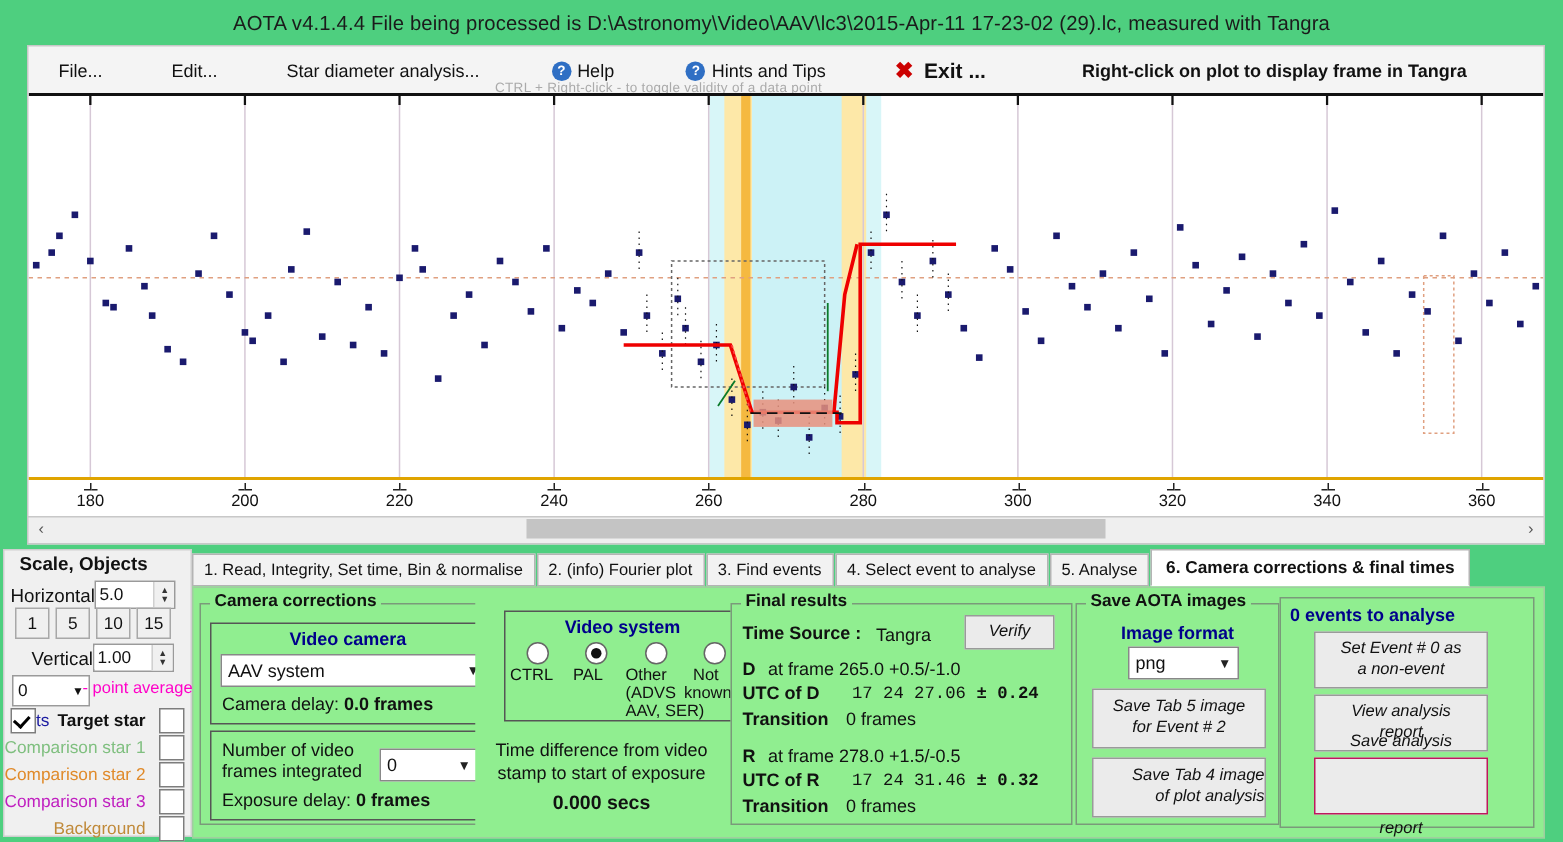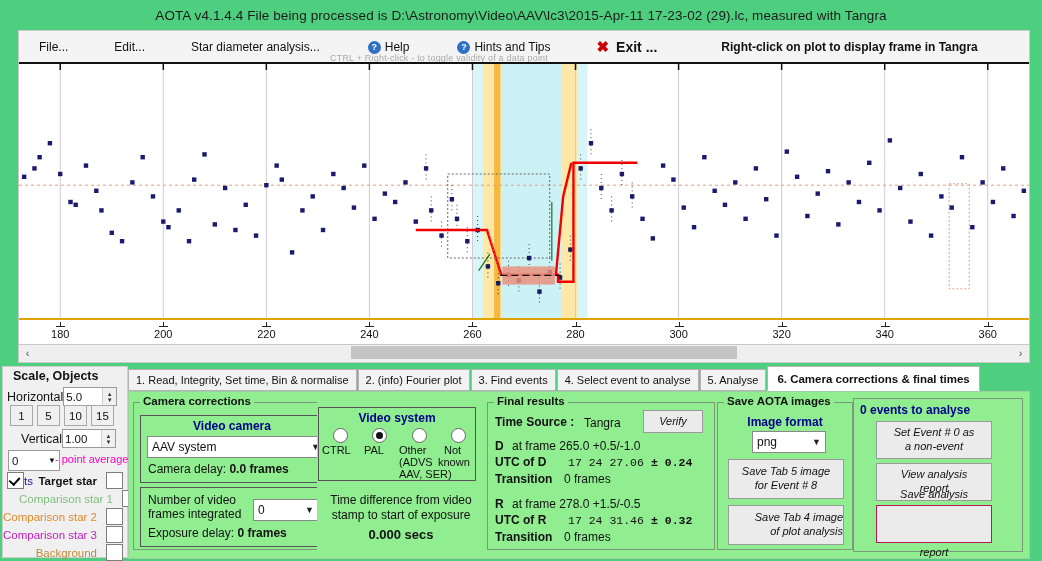--- a/index.html
+++ b/index.html
@@ -396,21 +396,21 @@
       <span style="font-size:8px">▼</span>
     </div>
     <div class="ptavg">- point average</div>
 
     <div class="objrow" style="top:105px;">
       <span class="chkL on"></span>
       <span style="position:absolute;left:21px;font-size:11.5px;color:#1a1aa0;">ts</span>
       <span class="nm" style="color:#111;font-weight:bold;">Target star</span>
       <span class="chk"></span>
     </div>
-    <div class="objrow" style="top:123px;padding-left:16px;">
+    <div class="objrow" style="top:123px;">
       <span class="nm" style="color:#7fbf7f;">Comparison star 1</span>
       <span class="chk"></span>
     </div>
     <div class="objrow" style="top:141px;">
       <span class="nm" style="color:#e08a2a;">Comparison star 2</span>
       <span class="chk"></span>
     </div>
     <div class="objrow" style="top:159px;">
       <span class="nm" style="color:#c020c0;">Comparison star 3</span>
       <span class="chk"></span>
@@ -446,21 +446,21 @@
           <span class="cav">▼</span>
         </div>
         <div class="txt" style="left:7px;top:38px;">
           <span>Exposure delay:</span>
           <span class="txtb">0 frames</span>
         </div>
       </div>
     </div>
 
     <div class="grp" style="left:188px;top:10px;width:166px;height:146px;border-color:#90ee90;">
-      <div class="inner" style="left:0;top:4px;width:156px;height:72px;">
+      <div class="inner" style="left:18px;top:4px;width:156px;height:72px;">
         <div class="hdr" style="top:3px;">Video system</div>
 
         <span class="radio" style="left:14px;top:20px;"></span>
         <span class="radio on" style="left:53px;top:20px;"></span>
         <span class="radio" style="left:93px;top:20px;"></span>
         <span class="radio" style="left:132px;top:20px;"></span>
 
         <div class="txt" style="left:3px;top:36px;font-size:11px;">CTRL</div>
         <div class="txt" style="left:45px;top:36px;font-size:11px;">PAL</div>
         <div class="txt" style="left:80px;top:36px;font-size:11px;">Other</div>
@@ -501,21 +501,21 @@
 
     <div class="grp" style="left:588px;top:10px;width:134px;height:146px;">
       <div class="cap">Save AOTA images</div>
       <div class="hdr" style="top:12px;">Image format</div>
       <div class="combo" style="left:34px;top:28px;width:64px;height:20px;">
         <span class="cv">png</span>
         <span class="cav">▼</span>
       </div>
       <div class="btn" style="left:10px;top:56px;width:114px;height:38px;flex-direction:column;">
         <span>Save Tab 5 image</span>
-        <span>for Event # 8</span>
+        <span>for Event # 2</span>
       </div>
       <div class="btn" style="left:10px;top:102px;width:114px;height:38px;flex-direction:column;align-items:flex-end;">
         <span>Save Tab 4 image</span>
         <span>of plot analysis</span>
       </div>
     </div>
 
     <div class="grp" style="left:724px;top:6px;width:168px;height:152px;border-color:#7a9a7a;">
       <div class="txt txtb" style="left:6px;top:4px;font-size:12px;color:#00008b;">0  events to analyse</div>
       <div class="btn" style="left:22px;top:22px;width:114px;height:36px;flex-direction:column;">

